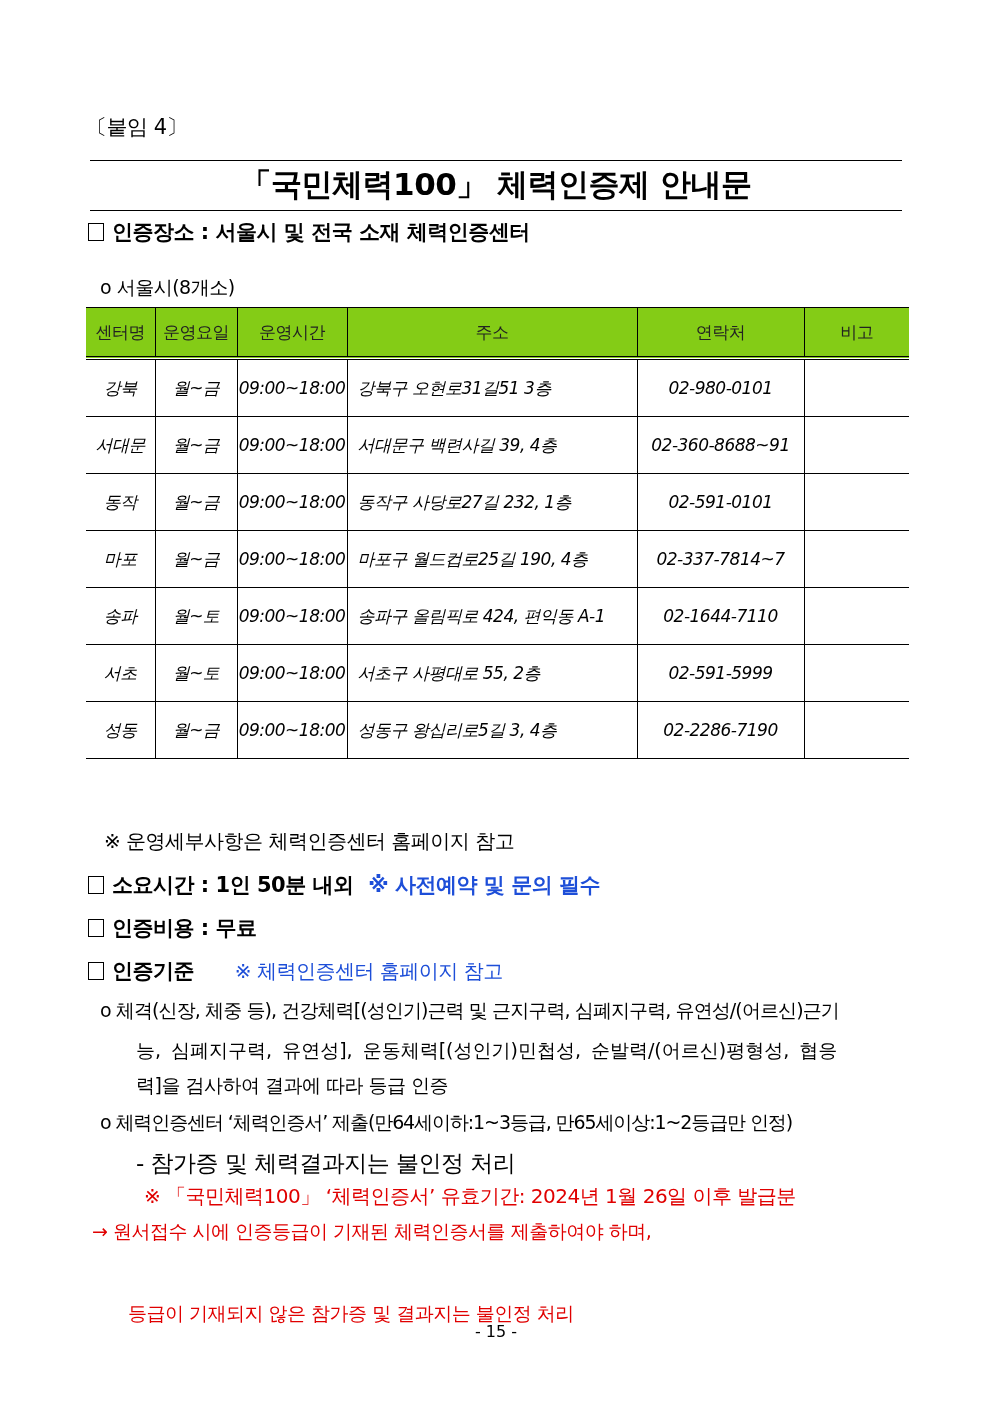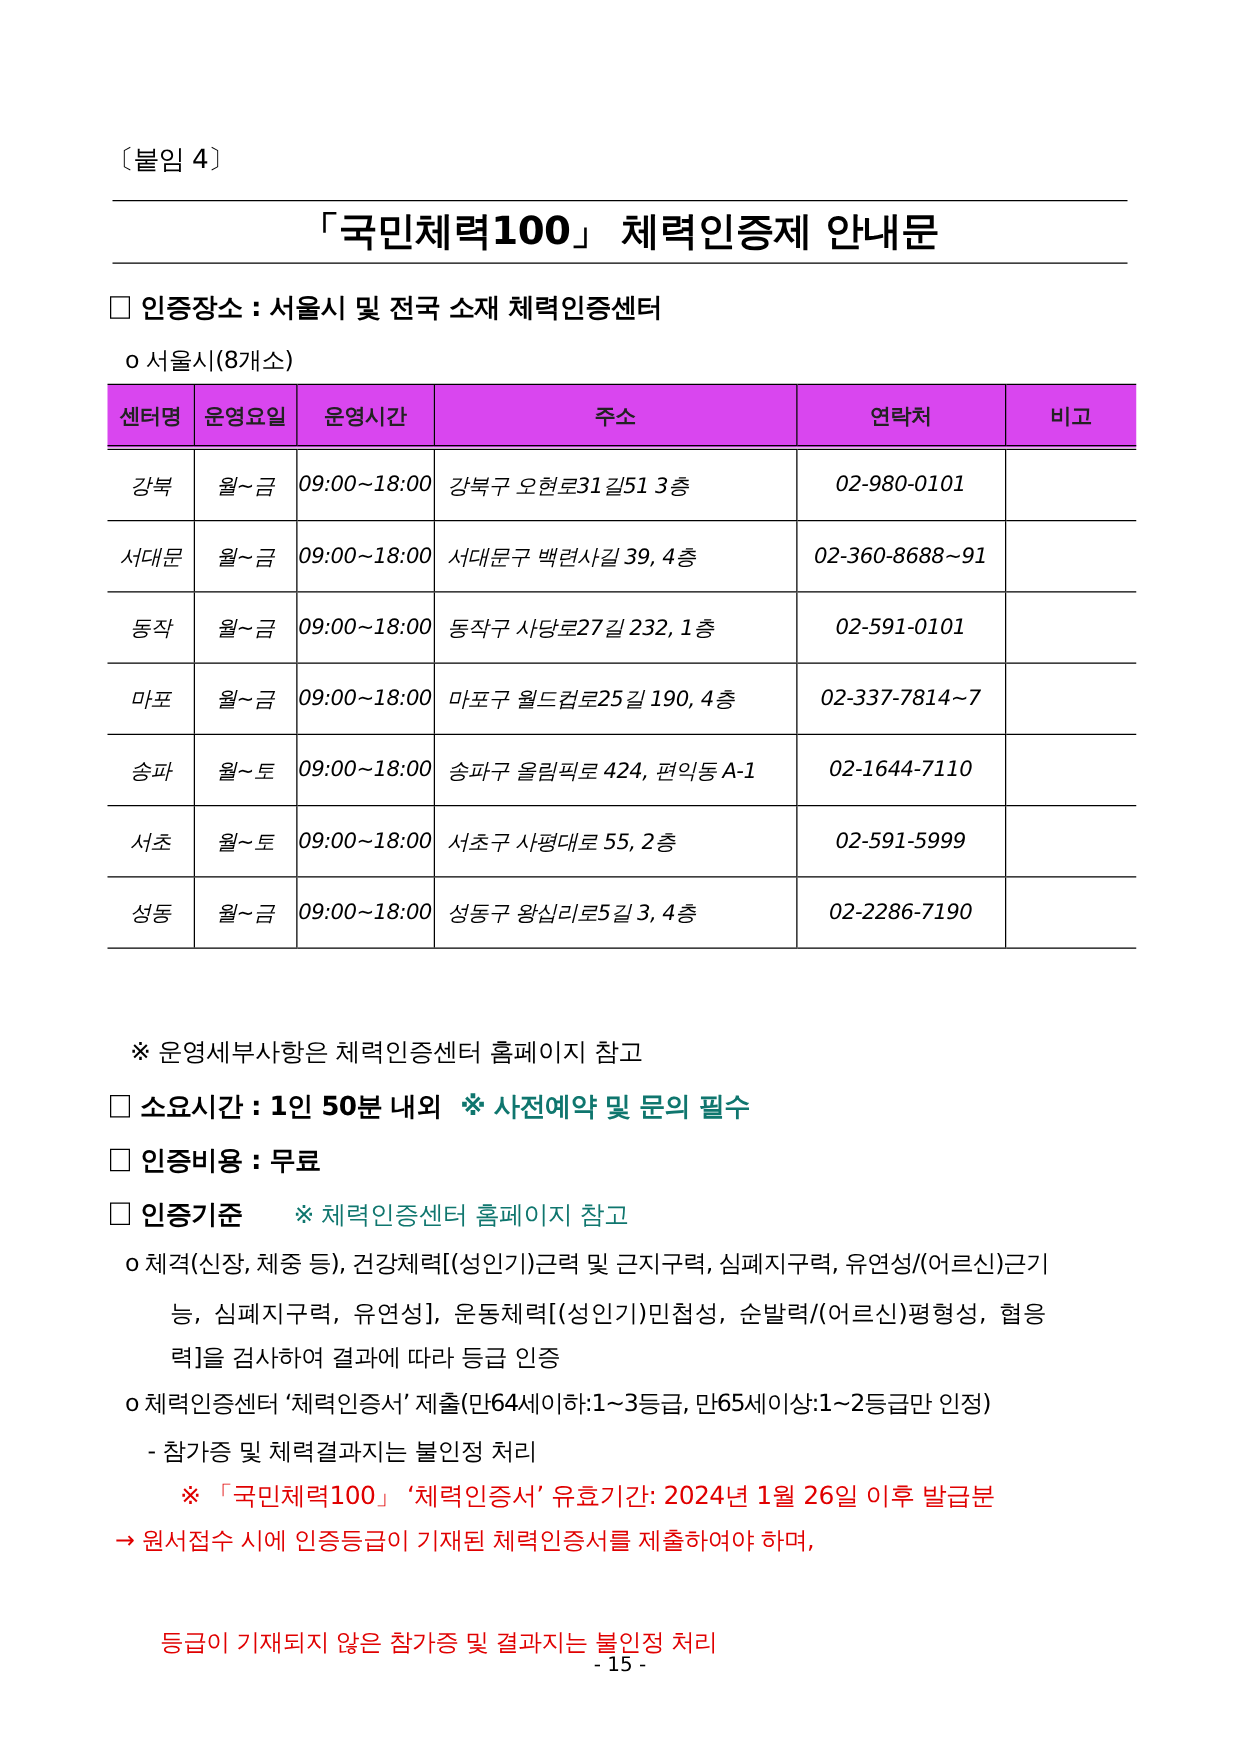--- a/index.html
+++ b/index.html
@@ -7,51 +7,51 @@
     width: 992px; height: 1403px; position: relative; overflow: hidden;
     font-family: "DejaVu Sans", "Liberation Sans", sans-serif;
     color: #000;
   }
   .abs { position: absolute; }
   .attach { left: 86px; top: 113px; font-size: 21px; letter-spacing: -0.5px; }
   .rule { left: 90px; width: 812px; height: 0; border-top: 1.5px solid #000; }
   .title { left: 90px; width: 812px; top: 164px; text-align: center; font-size: 31px; font-weight: bold; letter-spacing: -0.5px; }
   .sec { left: 88px; font-size: 21px; font-weight: bold; letter-spacing: -0.5px; white-space: nowrap; }
   .sub { font-size: 19px; letter-spacing: -0.5px; white-space: nowrap; }
-  .blue { color: #0f766e; }
+  .blue { color: #1d4ed8; }
   .red { color: #e00000; }
   .box { display: inline-block; width: 16px; height: 18px; border: 1.5px solid #000; vertical-align: -2px; margin-right: 8px; box-sizing: border-box; }
 
   table.centers {
     position: absolute; left: 86px; top: 307px; width: 823px;
     border-collapse: collapse; font-size: 17px; letter-spacing: -0.5px;
   }
   table.centers th, table.centers td {
     border-left: 1.5px solid #000; border-bottom: 1.5px solid #000;
     text-align: center; padding: 0; white-space: nowrap;
   }
   table.centers th:first-child, table.centers td:first-child { border-left: none; }
   table.centers thead th {
-    background: #d946ef; font-weight: bold; height: 48px;
+    background: #84cc16; font-weight: normal; height: 48px;
     border-top: 1.5px solid #000; border-bottom: 4px double #000; color: #222;
   }
   table.centers tbody td { height: 56px; font-style: italic; }
   table.centers td.addr { text-align: left; padding-left: 10px; }
   .pagenum { left: 0; width: 992px; top: 1322px; text-align: center; font-size: 16px; }
 </style>
 </head>
 <body>
 
 <div class="abs attach">〔붙임 4〕</div>
 
 <div class="abs rule" style="top:160px;"></div>
 <div class="abs title">「국민체력100」 체력인증제 안내문</div>
 <div class="abs rule" style="top:210px;"></div>
 
-<div class="abs sec" style="top:232px;">
+<div class="abs sec" style="top:218px;">
   <span class="box"></span><span>인증장소 : 서울시 및 전국 소재 체력인증센터</span>
 </div>
 <div class="abs sub" style="left:100px; top:275px;">o  서울시(8개소)</div>
 
 <table class="centers">
   <colgroup>
     <col style="width:69px">
       <col style="width:82px">
       <col style="width:110px">
       <col style="width:290px">
@@ -141,18 +141,18 @@
 
 <div class="abs sec" style="top:957px;">
   <span class="box"></span><span>인증기준</span>
   <span class="blue" style="margin-left:34px; font-weight:normal; font-size:20px;">※ 체력인증센터 홈페이지 참고</span>
 </div>
 
 <div class="abs sub" style="left:100px; top:998px; font-size:19px; letter-spacing:-0.9px;">o  체격(신장, 체중 등), 건강체력[(성인기)근력 및 근지구력, 심폐지구력, 유연성/(어르신)근기</div>
 <div class="abs sub" style="left:136px; top:1038px; font-size:19px; letter-spacing:0px; word-spacing:4px;">능, 심폐지구력, 유연성], 운동체력[(성인기)민첩성, 순발력/(어르신)평형성, 협응</div>
 <div class="abs sub" style="left:136px; top:1073px; font-size:19px;">력]을 검사하여 결과에 따라 등급 인증</div>
 <div class="abs sub" style="left:100px; top:1110px; font-size:19px; letter-spacing:-1.1px;">o  체력인증센터 ‘체력인증서’ 제출(만64세이하:1~3등급, 만65세이상:1~2등급만 인정)</div>
-<div class="abs sub" style="left:118px; top:1148px; font-size:19px;">- 참가증 및 체력결과지는 불인정 처리</div>
+<div class="abs sub" style="left:136px; top:1148px; font-size:23px;">- 참가증 및 체력결과지는 불인정 처리</div>
 <div class="abs sub red" style="left:144px; top:1183px; font-size:20px;">※  「국민체력100」 ‘체력인증서’ 유효기간: 2024년 1월 26일 이후 발급분</div>
 <div class="abs sub red" style="left:92px; top:1219px; font-size:19px;">→ 원서접수 시에 인증등급이 기재된 체력인증서를 제출하여야 하며,</div>
 <div class="abs sub red" style="left:128px; top:1253px; font-size:19px;margin-top:48px;">등급이 기재되지 않은 참가증 및 결과지는 불인정 처리</div>
 
 <div class="abs pagenum">- 15 -</div>
 
 </body></html>

